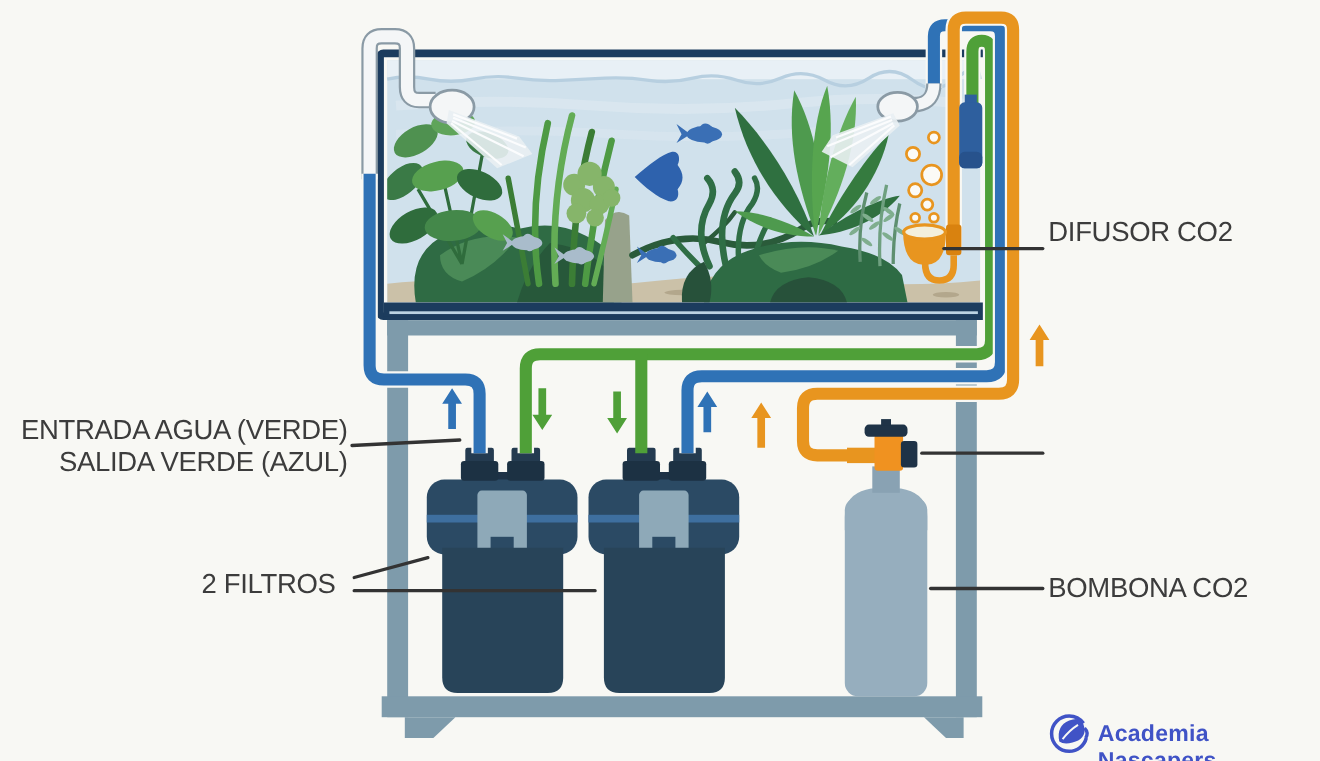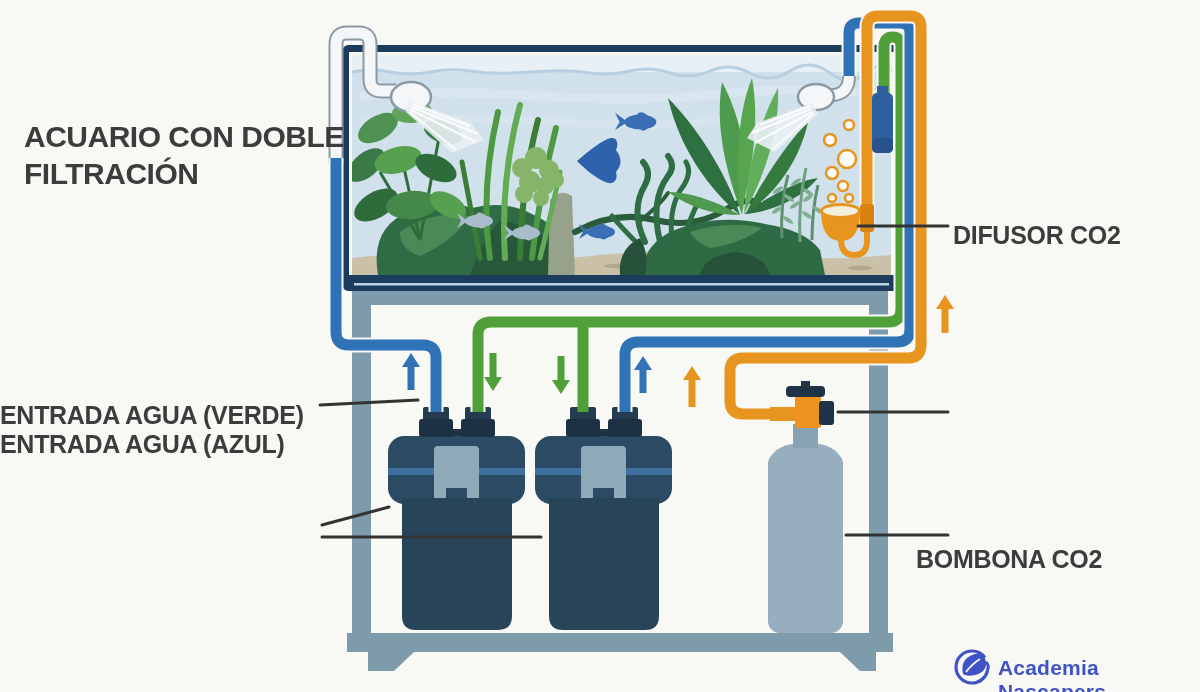--- a/index.html
+++ b/index.html
@@ -3,26 +3,25 @@
 <meta charset="utf-8">
 <style>
   html,body{margin:0;padding:0;background:#e8e8e8;}
   .stage{
     position:relative;width:1200px;height:692px;margin:0 auto;
     background:#F8F8F4;overflow:hidden;
     font-family:"Liberation Sans","DejaVu Sans",sans-serif;
   }
   .stage svg{position:absolute;left:0;top:0;}
   .lbl{
-    position:absolute;color:#3C3C3C;font-weight:700;
+    position:absolute;color:#3C3C3C;font-weight:400;
     font-size:25px;line-height:29px;letter-spacing:-0.3px;
     white-space:nowrap;
-    margin-top:24px;
   }
-  .lbl.right{text-align:left;}
+  .lbl.right{text-align:right;}
   .title{
     position:absolute;left:24px;top:118px;width:330px;
     color:#3C3C3C;font-weight:700;font-size:30px;line-height:37px;
     letter-spacing:-0.5px;
   }
   .footer-brand{
     position:absolute;left:998px;top:656px;
     color:#4053C6;font-weight:600;font-size:21px;letter-spacing:0.2px;
   }
 </style>
@@ -298,32 +297,29 @@
   </g>
 
   <g>
     <circle cx="972" cy="667" r="16" fill="none" stroke="#4053C6" stroke-width="3.2" pathLength="100" stroke-dasharray="86 14" stroke-dashoffset="-4"></circle>
     <path d="M963,674 Q960,660 972,655 Q984,650 986,662 Q987,672 975,675 Q967,677 963,674 Z" fill="#4053C6"></path>
     <path d="M966,672 Q972,664 980,659" fill="none" stroke="#F8F8F4" stroke-width="1.8"></path>
     <path d="M986,662 Q990,666 987,671" fill="none" stroke="#4053C6" stroke-width="3"></path>
   </g>
 </svg>
 
-  <div class="title">
-    <div>ACUARIO CON DOBLE</div>
-    <div>FILTRACIÓN</div>
-  </div>
 
   <div class="lbl right" style="left:0;top:377px;width:316px;">
     <div>ENTRADA AGUA (VERDE)</div>
-    <div>ENTRADA AGUA (AZUL)</div>
+    <div>SALIDA VERDE (AZUL)</div>
   </div>
 
+  <div class="lbl right" style="left:0;top:517px;width:305px;">2 FILTROS</div>
 
   <div class="lbl" style="left:953px;top:197px;">
     <div>DIFUSOR CO2</div>
   </div>
 
 
-  <div class="lbl" style="left:916px;top:521px;">BOMBONA CO2</div>
+  <div class="lbl" style="left:953px;top:521px;">BOMBONA CO2</div>
 
   <div class="footer-brand">Academia Nascapers</div>
 </div>
 
 </body></html>

